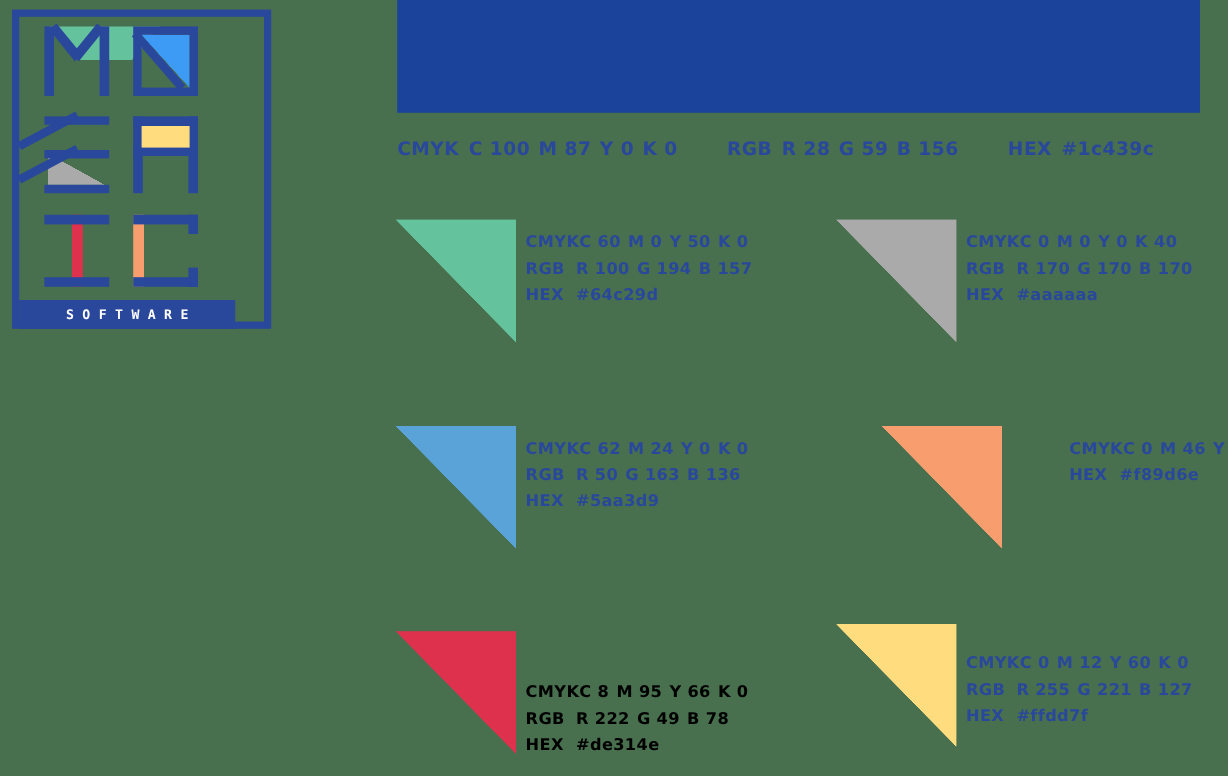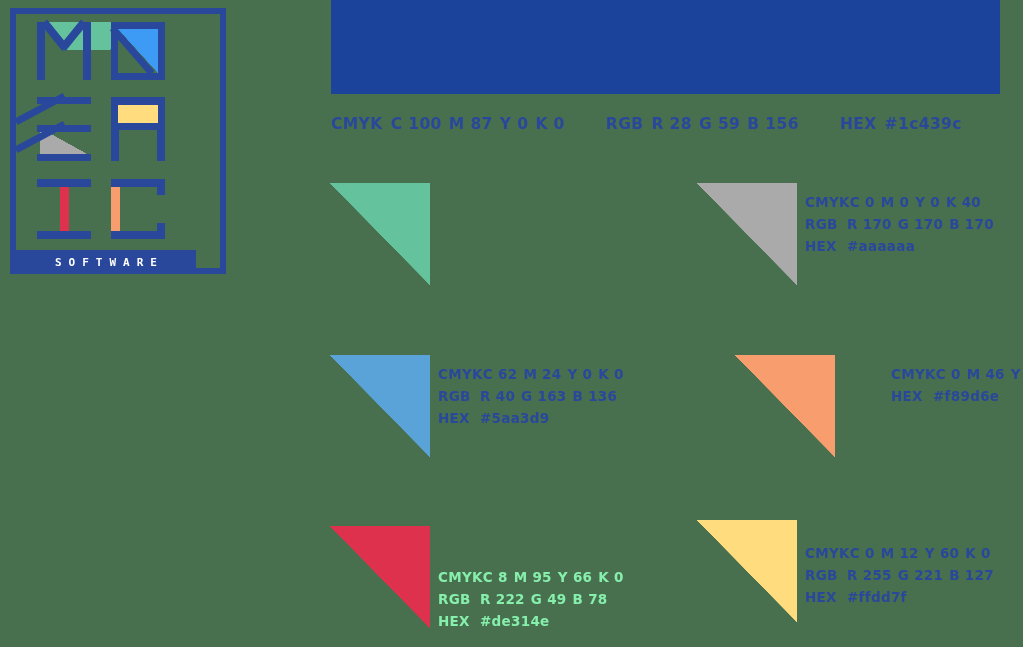--- a/index.html
+++ b/index.html
@@ -260,51 +260,56 @@
 </div>
 
 <div id="primary-swatch" style="background: rgb(28, 67, 156);"></div>
 
 <div id="primary-specs" style="color: rgb(42, 72, 155);">
   <span class="grp"><span class="lbl">CMYK</span><span class="val">C 100</span><span class="val">M 87</span><span class="val">Y 0</span><span class="val">K 0</span></span><span class="grp"><span class="lbl">RGB</span><span class="val">R 28</span><span class="val">G 59</span><span class="val">B 156</span></span><span class="grp"><span class="lbl">HEX</span><span class="val">#1c439c</span></span>
 </div>
 
 <div class="swatch" id="swatch-green">
   <div class="tri-swatch" style="background-image: linear-gradient(to left bottom, rgb(100, 194, 157) 50%, transparent 50.3%);"></div>
+  <div class="specs" style="color: rgb(42, 72, 155);">
+    <div><span class="lbl">CMYK</span><span class="val">C 60</span><span class="val">M 0</span><span class="val">Y 50</span><span class="val">K 0</span></div>
+    <div><span class="lbl">RGB</span><span class="val">R 100</span><span class="val">G 194</span><span class="val">B 157</span></div>
+    <div><span class="lbl">HEX</span><span class="val">#64c29d</span></div>
+  </div>
 </div>
 
 <div class="swatch" id="swatch-gray">
   <div class="tri-swatch" style="background-image: linear-gradient(to left bottom, rgb(170, 170, 170) 50%, transparent 50.3%);"></div>
   <div class="specs" style="color: rgb(42, 72, 155);">
     <div><span class="lbl">CMYK</span><span class="val">C 0</span><span class="val">M 0</span><span class="val">Y 0</span><span class="val">K 40</span></div>
     <div><span class="lbl">RGB</span><span class="val">R 170</span><span class="val">G 170</span><span class="val">B 170</span></div>
     <div><span class="lbl">HEX</span><span class="val">#aaaaaa</span></div>
   </div>
 </div>
 
 <div class="swatch" id="swatch-blue">
   <div class="tri-swatch" style="background-image: linear-gradient(to left bottom, rgb(90, 163, 217) 50%, transparent 50.3%);"></div>
   <div class="specs" style="color: rgb(42, 72, 155);">
     <div><span class="lbl">CMYK</span><span class="val">C 62</span><span class="val">M 24</span><span class="val">Y 0</span><span class="val">K 0</span></div>
-    <div><span class="lbl">RGB</span><span class="val">R 40</span><span class="val">G 163</span><span class="val">B 136</span></div>
+    <div><span class="lbl">RGB</span><span class="val">R 50</span><span class="val">G 163</span><span class="val">B 136</span></div>
     <div><span class="lbl">HEX</span><span class="val">#5aa3d9</span></div>
   </div>
 </div>
 
 <div class="swatch" id="swatch-orange">
   <div class="tri-swatch" style="background-image: linear-gradient(to left bottom, rgb(248, 157, 110) 50%, transparent 50.3%);"></div>
   <div class="specs" style="color: rgb(42, 72, 155);">
     <div><span class="lbl">CMYK</span><span class="val">C 0</span><span class="val">M 46</span><span class="val">Y 60</span><span class="val">K 0</span></div>
     <div><span class="lbl">HEX</span><span class="val">#f89d6e</span></div>
   </div>
 </div>
 
 <div class="swatch" id="swatch-red">
   <div class="tri-swatch" style="background-image: linear-gradient(to left bottom, rgb(222, 49, 78) 50%, transparent 50.3%);"></div>
-  <div class="specs" style="color: #86efac; margin-top: 40px;">
+  <div class="specs" style="color: #000000; margin-top: 40px;">
     <div><span class="lbl">CMYK</span><span class="val">C 8</span><span class="val">M 95</span><span class="val">Y 66</span><span class="val">K 0</span></div>
     <div><span class="lbl">RGB</span><span class="val">R 222</span><span class="val">G 49</span><span class="val">B 78</span></div>
     <div><span class="lbl">HEX</span><span class="val">#de314e</span></div>
   </div>
 </div>
 
 <div class="swatch" id="swatch-yellow">
   <div class="tri-swatch" style="background-image: linear-gradient(to left bottom, rgb(255, 221, 127) 50%, transparent 50.3%);"></div>
   <div class="specs" style="color: rgb(42, 72, 155);">
     <div><span class="lbl">CMYK</span><span class="val">C 0</span><span class="val">M 12</span><span class="val">Y 60</span><span class="val">K 0</span></div>

